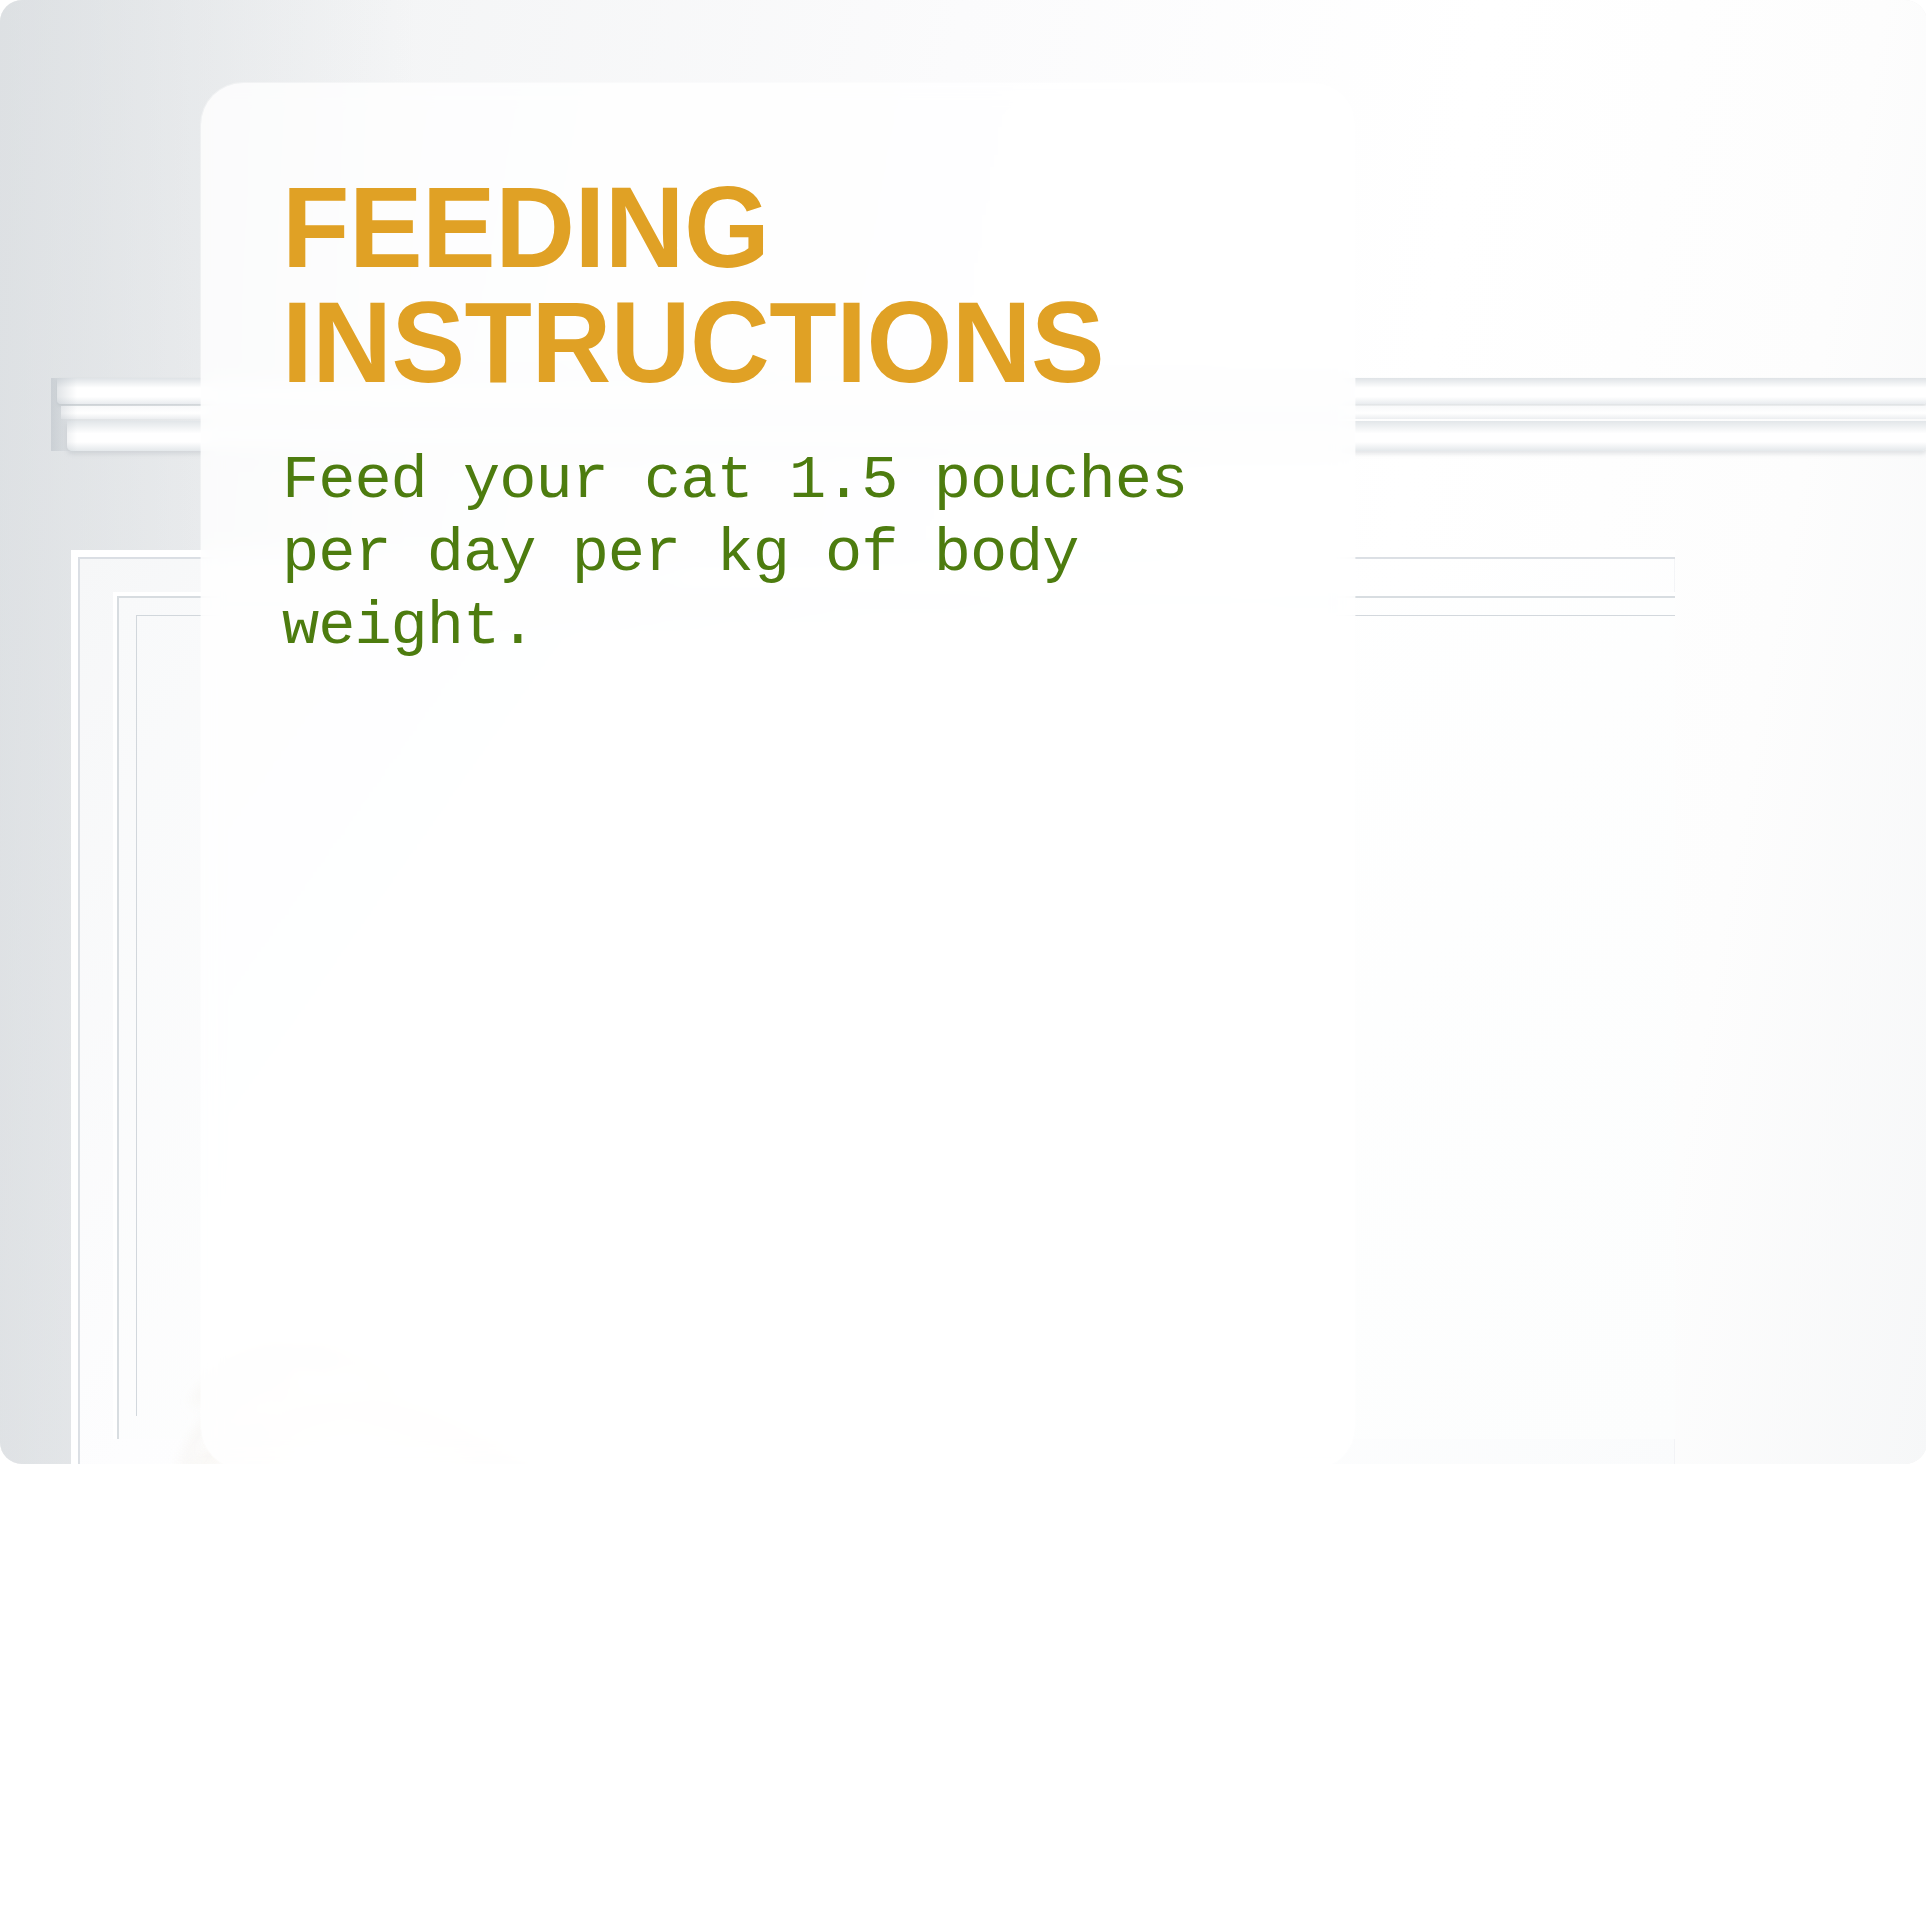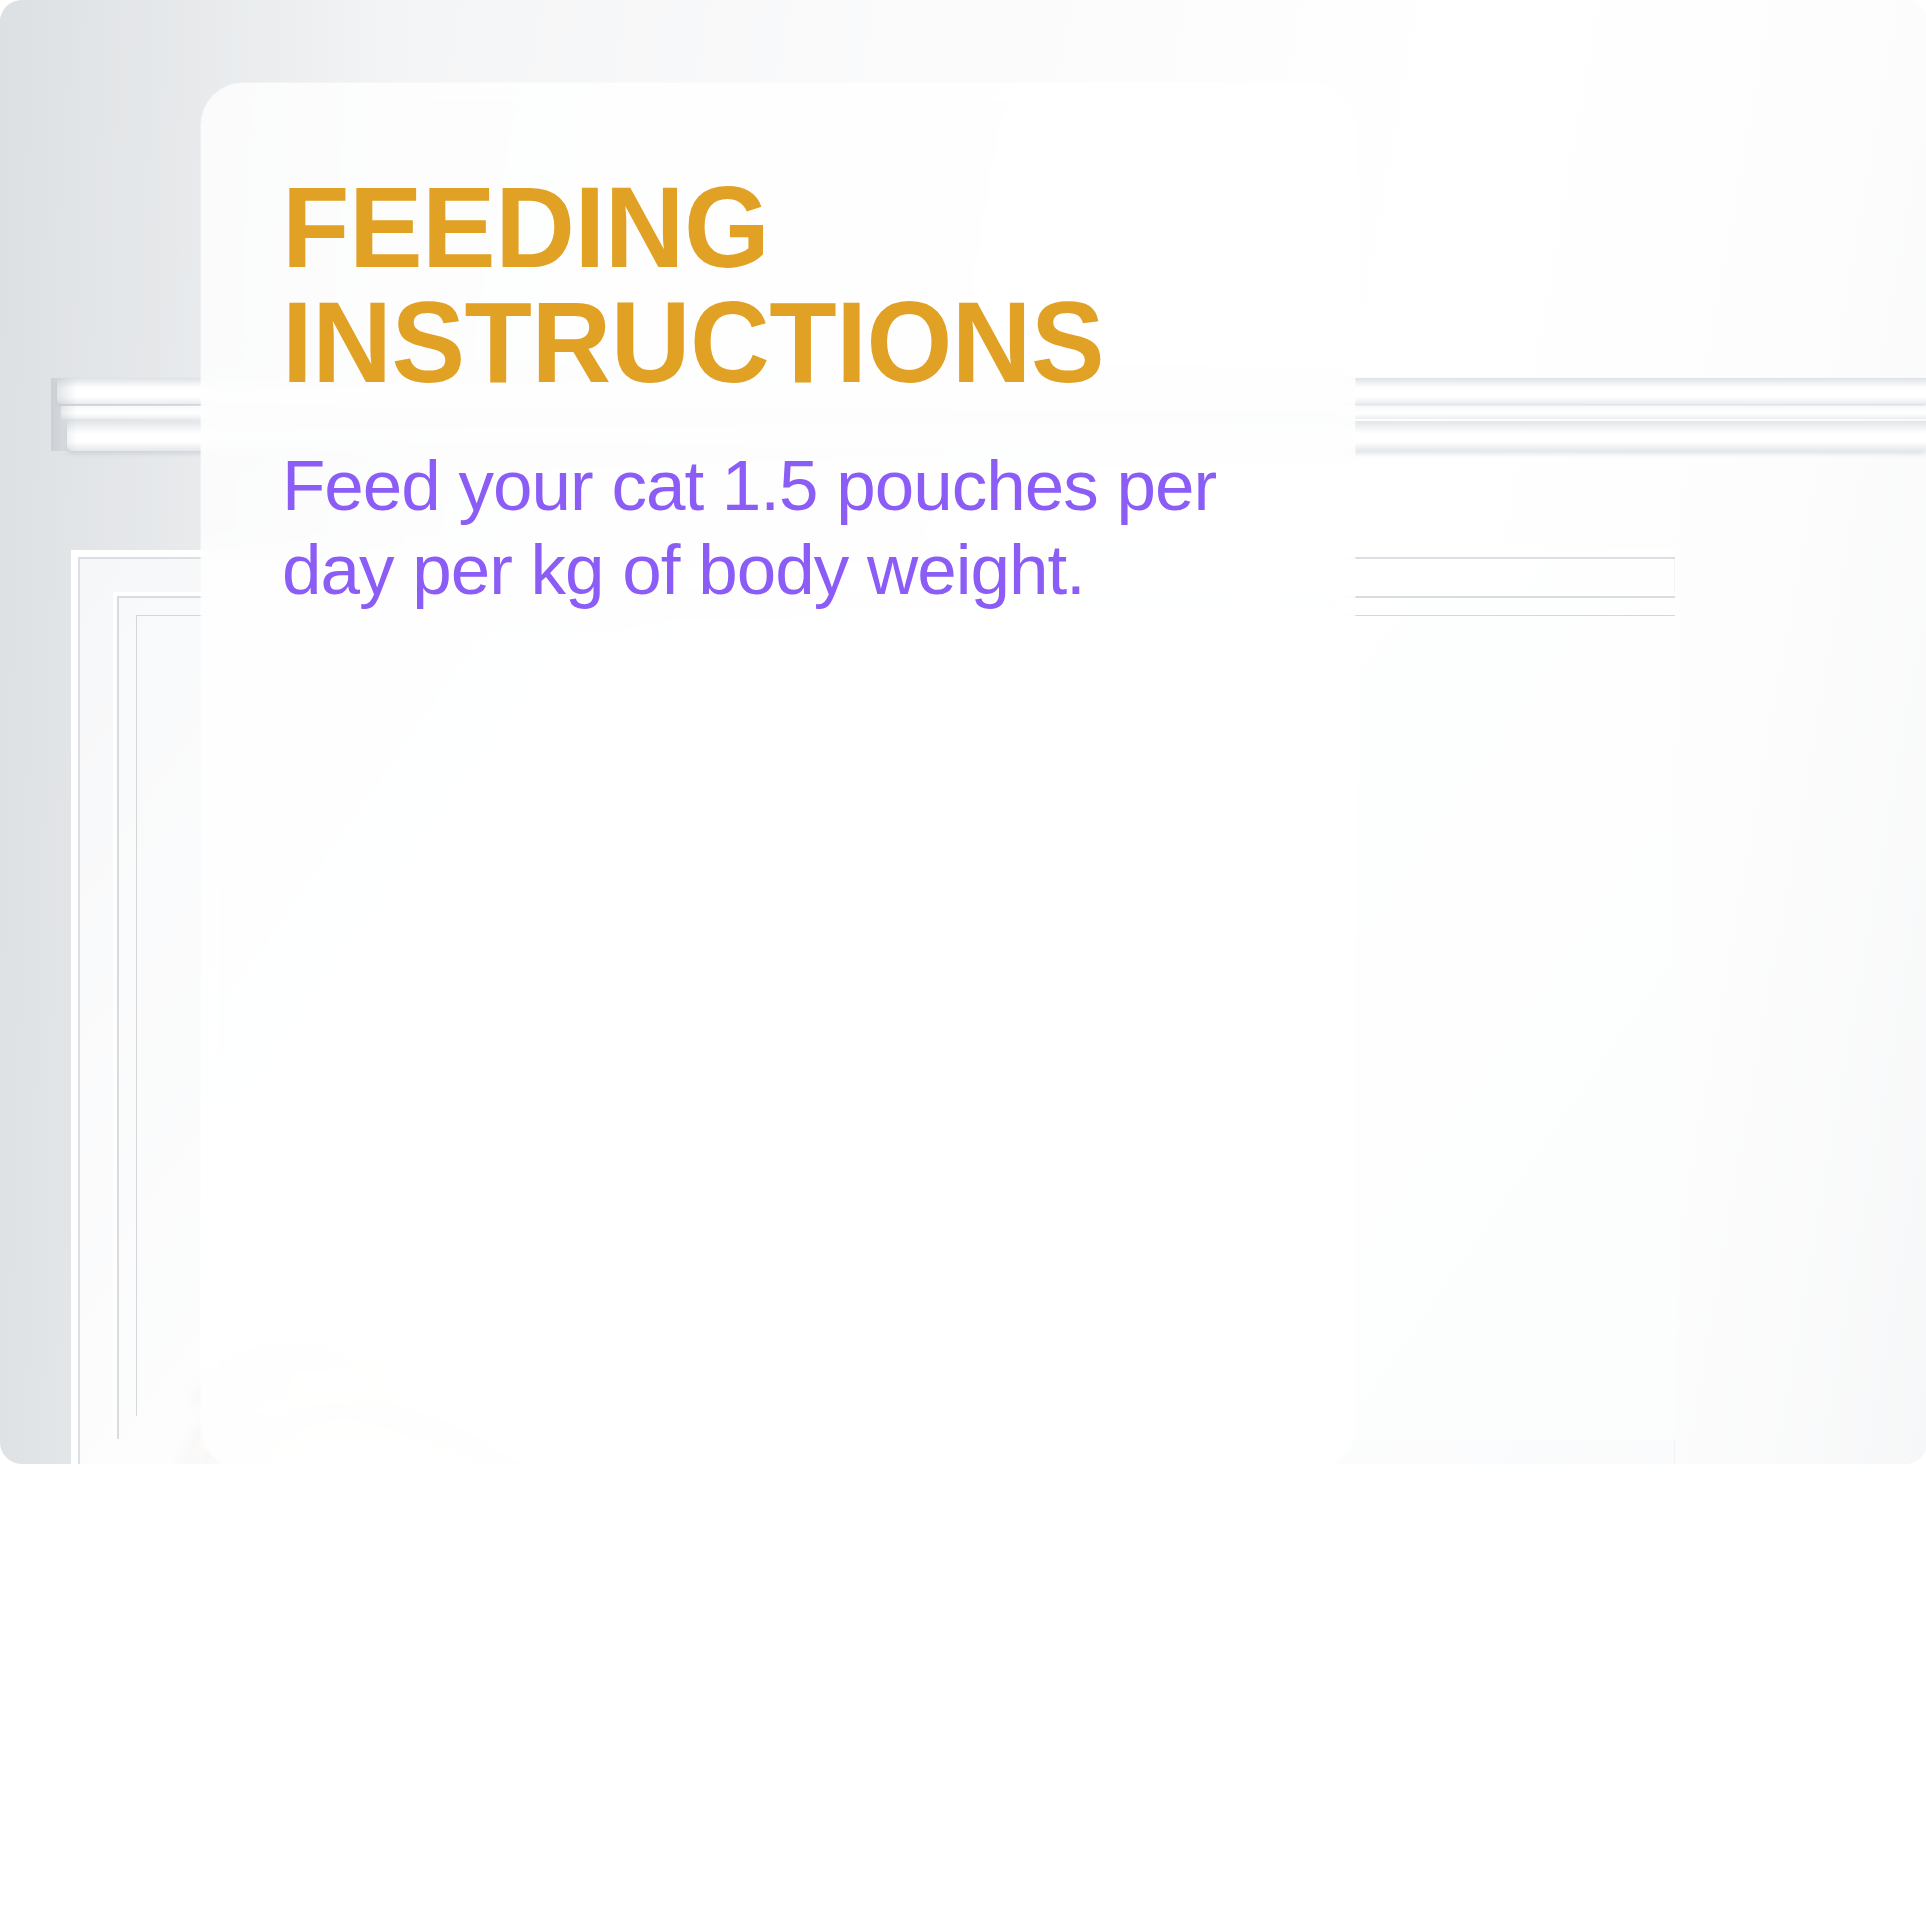--- a/index.html
+++ b/index.html
@@ -210,24 +210,24 @@
     font-size: 115px;
     line-height: 1.0;
     letter-spacing: -0.5px;
     margin: 0 0 44px 0;
     transform: scaleX(0.96);
     transform-origin: left center;
     white-space: pre-line;
   }
 
   .lede {
-    color: #8b5cf6;
-    font-family: Liberation Sans, sans-serif;
+    color: #4d7c0f;
+    font-family: Liberation Mono, monospace;
     font-weight: 300;
-    font-size: 71px;
+    font-size: 62px;
     line-height: 1.18;
     letter-spacing: -1px;
     margin: 0 0 69px 0;
     max-width: 970px;
   }
 
   .note {
     color: #D6A02A;
     font-family: "Liberation Sans", sans-serif;
     font-weight: 400;

